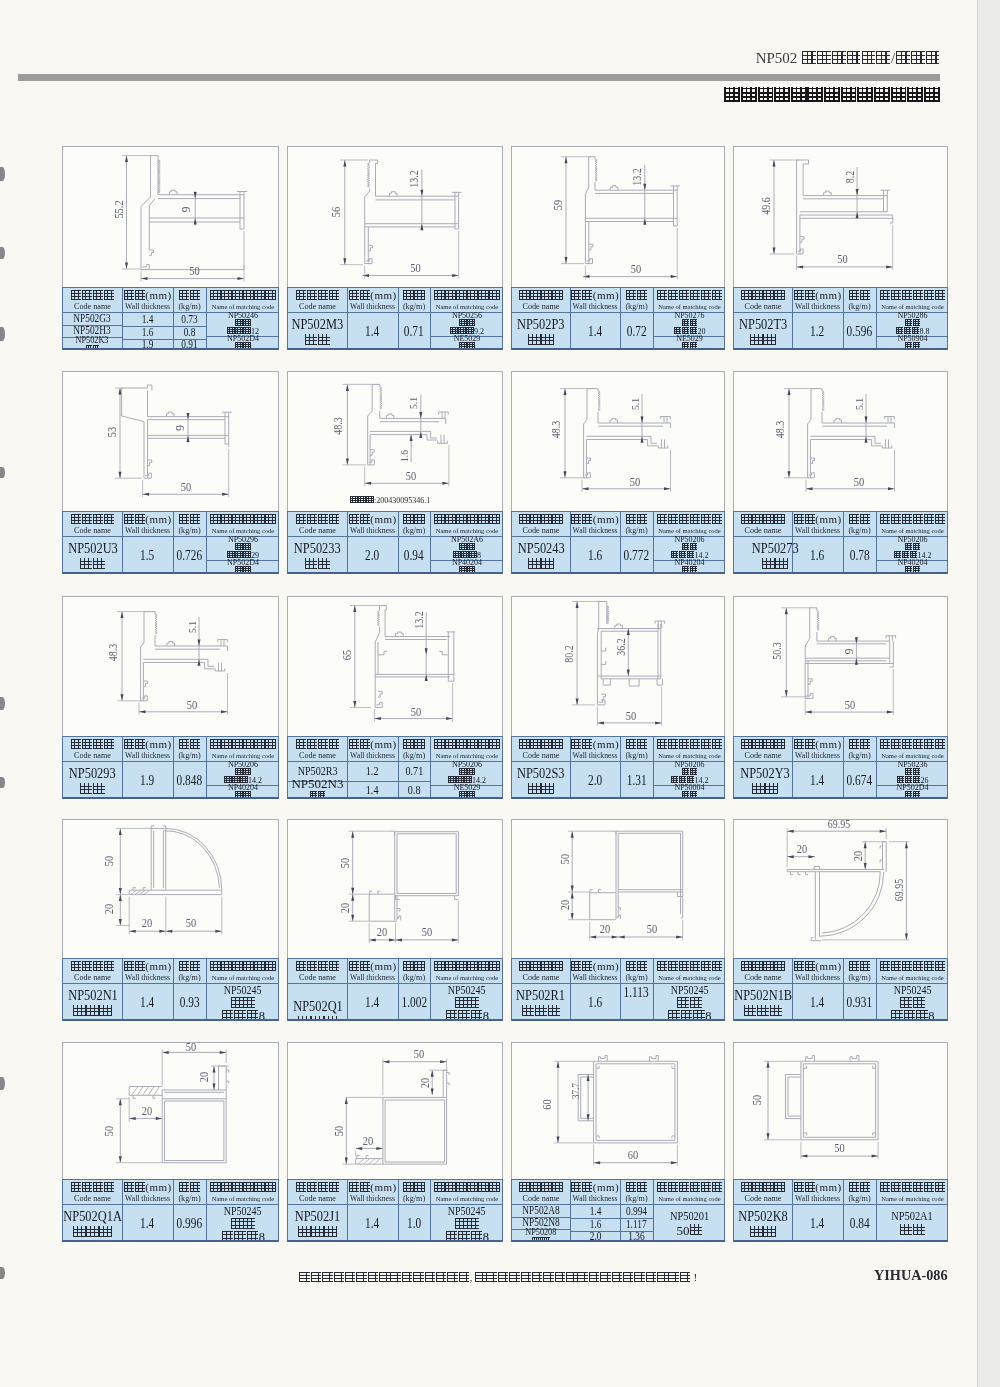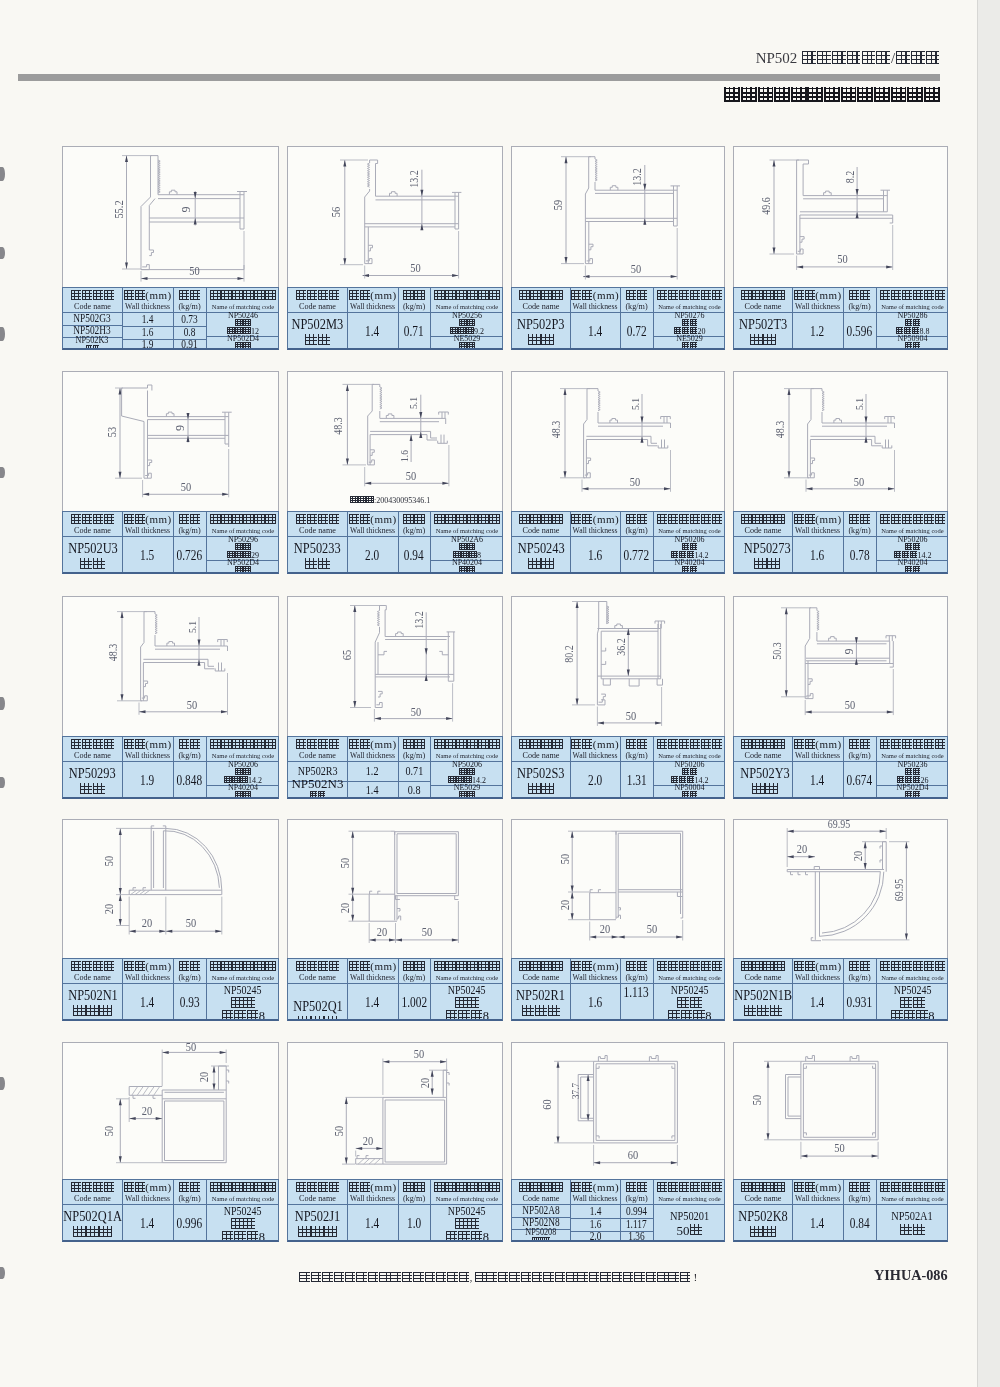--- a/index.html
+++ b/index.html
@@ -682,21 +682,21 @@
           <span class="en" style="font-size:8px">Wall thickness</span>
         </div>
         <div class="hc" style="left:109px;width:33px">
           <span class="cn"><i class="c"></i><i class="c"></i></span>
           <span class="en">(kg/m)</span>
         </div>
         <div class="hc" style="left:142px;width:73px">
           <span class="cn"><i class="c"></i><i class="c"></i><i class="c"></i><i class="c"></i><i class="c"></i><i class="c"></i></span>
           <span class="en" style="font-size:6.8px">Name of matching code</span>
         </div>
-        <div class="dc nm" style="left:4px;top:24px;width:58px;height:39px">
+        <div class="dc nm" style="left:12px;top:24px;width:58px;height:39px">
           <b1>NP50273</b1>
           <b2><i class="c"></i><i class="c"></i></b2>
         </div>
         <div class="dc va" style="left:58px;top:24px;width:51px;height:39px">
           <span>1.6</span>
         </div>
         <div class="dc va" style="left:109px;top:24px;width:33px;height:39px">
           <span>0.78</span>
         </div>
         <i class="hl2" style="top:47.5px;left:142px;width:73px"></i>

